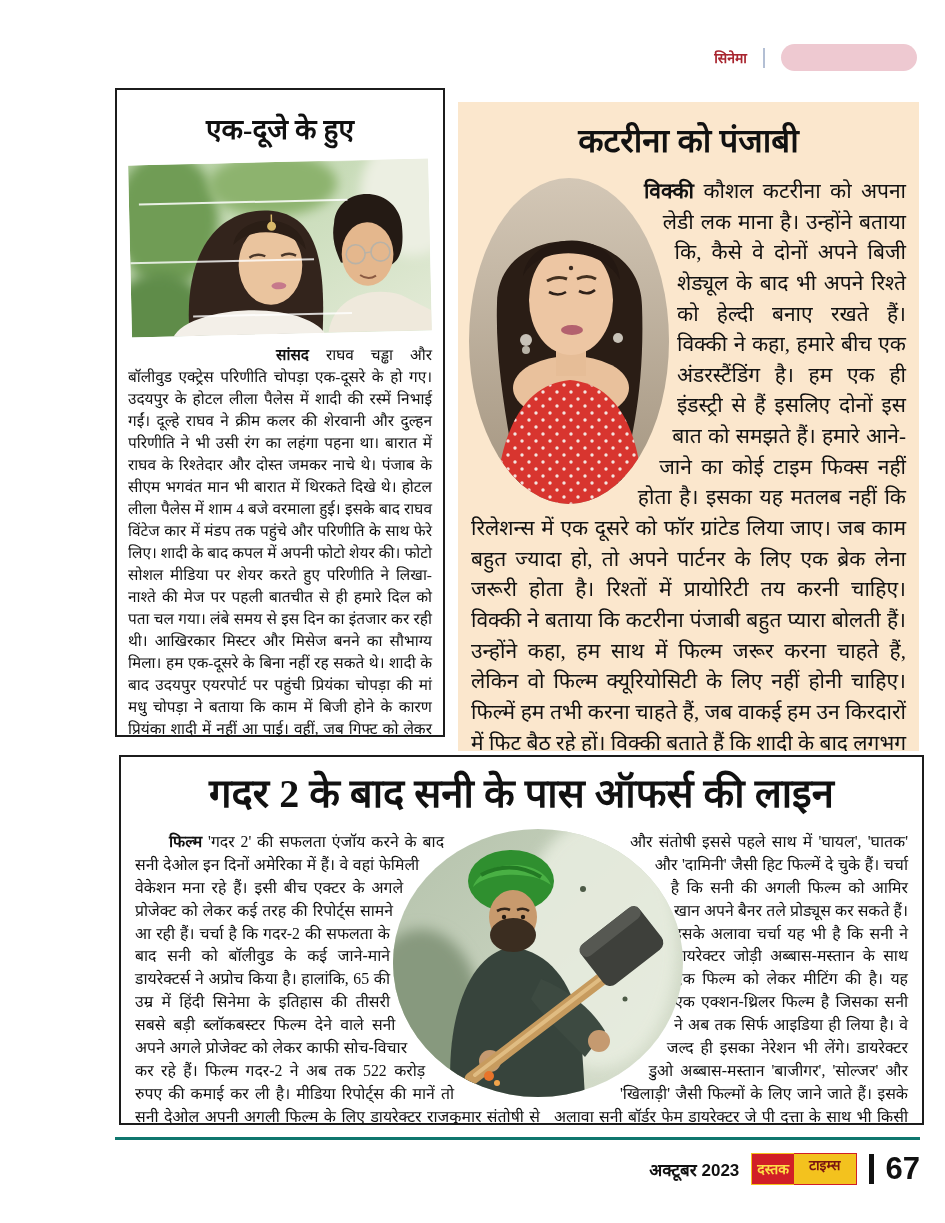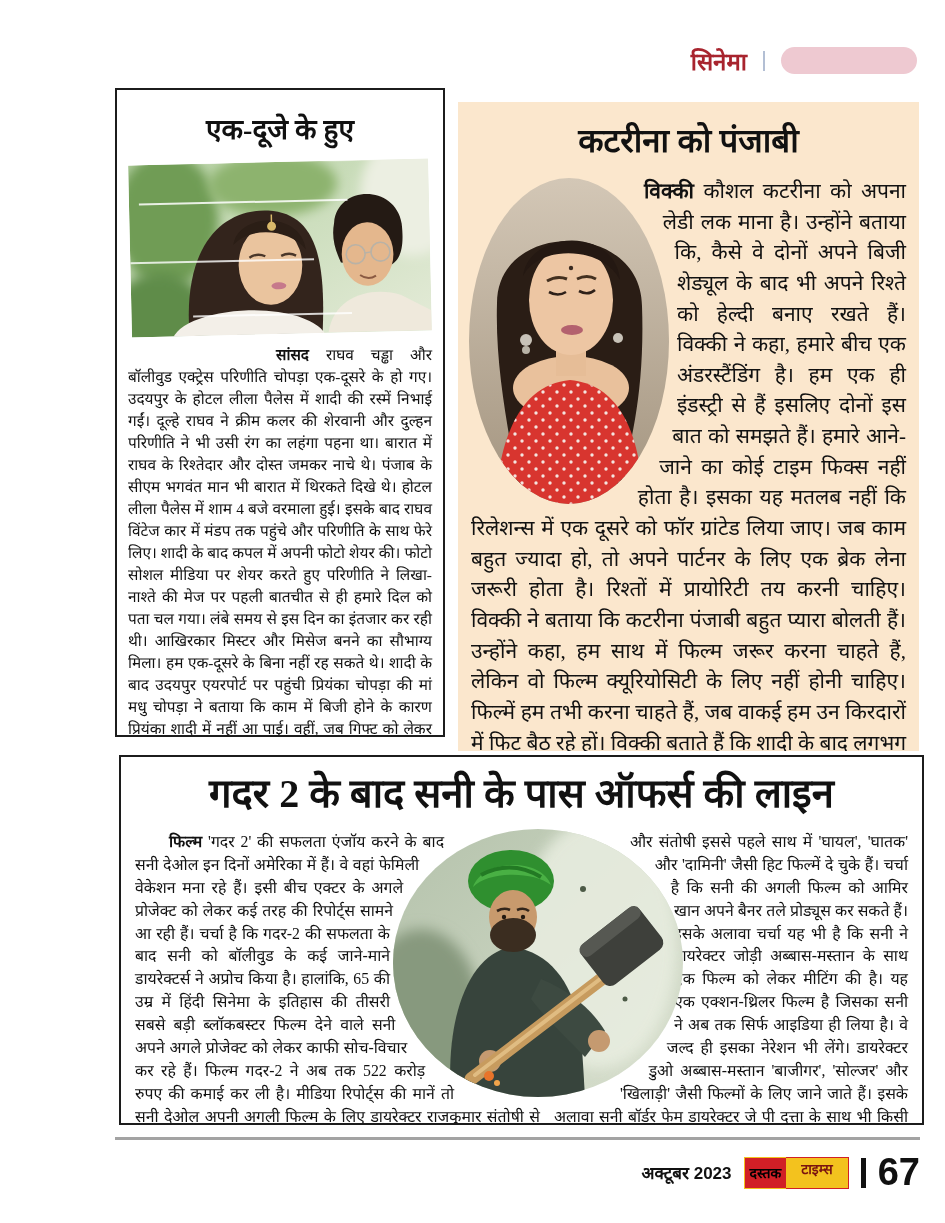--- a/index.html
+++ b/index.html
@@ -3,21 +3,21 @@
 <meta charset="utf-8">
 <style>
   html,body { margin:0; padding:0; background:#fff; }
   .page {
     position:relative; width:945px; height:1223px; background:#ffffff;
     font-family:"Liberation Serif","DejaVu Sans",serif; color:#111; overflow:hidden;
   }
 
   
   .hdr { position:absolute; top:44px; left:0; right:28px; display:flex; justify-content:flex-end; align-items:center; gap:16px; }
-  .section-label { color:#a8242e; font-weight:bold; font-size:24px;margin-left:17px; }
+  .section-label { color:#a8242e; font-weight:bold; font-size:14px;margin-left:17px; }
   .hdr-divider { width:2px; height:20px; background:#b3bfd4; }
   .hdr-pill { width:136px; height:27px; border-radius:14px; background:#eec9d1; }
 
   
   .art-left {
     position:absolute; left:115px; top:88px; width:330px; height:649px;
     border:2px solid #1c1c1c; padding:8px 11px; box-sizing:border-box; overflow:hidden;
   }
   .art-left h2 { margin:12px 0 2px; font-size:28px; line-height:1.4; text-align:center; font-weight:bold; }
   .photo-couple {
@@ -55,29 +55,29 @@
   .bt-left p, .bt-right p { margin:0; }
   .bt-left p { text-indent:34px; }
   .spacer-l { float:right; width:150px; height:268px; shape-outside: ellipse(144px 134px at 147px 134px); shape-margin:7px; }
   .spacer-r { float:left;  width:120px; height:268px; shape-outside: ellipse(144px 134px at -17px 134px); shape-margin:7px; }
   .sunny-photo { position:absolute; left:258px; top:-2px; width:290px; height:268px; }
   .sunny-photo svg { width:100%; height:100%; display:block; }
 
   
   .pfooter {
     position:absolute; left:115px; top:1137px; width:805px;
-    border-top:3px solid #a3a3a3; padding-top:11px;
+    border-top:3px solid #0f766e; padding-top:11px;
     display:flex; justify-content:flex-end; align-items:center; gap:12px;
   }
   .f-date { font-weight:bold; font-size:17px; font-family:"Liberation Sans","DejaVu Sans",sans-serif; }
   .f-logo { display:flex; font-family:"Liberation Sans","DejaVu Sans",sans-serif; font-weight:bold; font-size:14px; line-height:1; }
-  .f-logo .p1 { background:#d11f26; color:#000000; padding:8px 5px; border:1px solid #f3c21e; border-right:none; }
+  .f-logo .p1 { background:#d11f26; color:#fde047; padding:8px 5px; border:1px solid #f3c21e; border-right:none; }
   .f-logo .p2 { background:#f3c21e; color:#7a1410; padding:4px 15px; border:1px solid #d11f26; border-left:none; }
   .f-bar { width:5px; height:30px; background:#111; }
-  .f-num { font-size:38px; font-weight:bold; font-family:"Liberation Sans","DejaVu Sans",sans-serif; }
+  .f-num { font-size:31px; font-weight:bold; font-family:"Liberation Sans","DejaVu Sans",sans-serif; }
 </style>
 </head>
 <body>
 
 <div class="page">
 
   <div class="hdr">
     <span class="section-label">सिनेमा</span>
     <span class="hdr-divider"></span>
     <span class="hdr-pill"></span>

